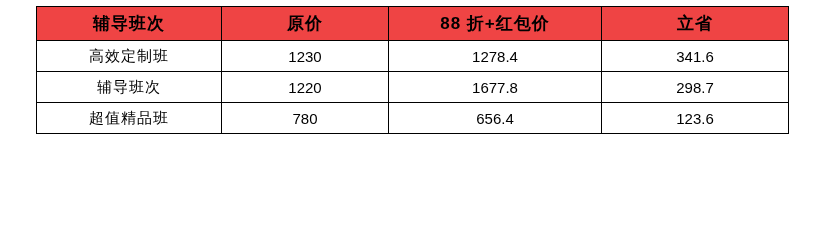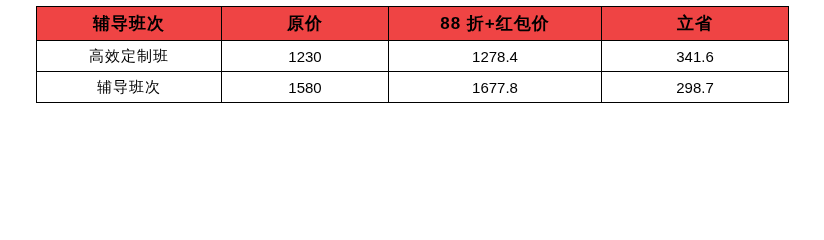--- a/index.html
+++ b/index.html
@@ -76,19 +76,25 @@
     </thead>
     <tbody>
       <tr>
         <td class="label-cell">高效定制班</td>
         <td>1230</td>
         <td>1278.4</td>
         <td>341.6</td>
       </tr>
       <tr>
         <td class="label-cell">辅导班次</td>
-        <td>1580</td>
+        <td>1220</td>
         <td>1677.8</td>
         <td>298.7</td>
+      </tr>
+      <tr>
+        <td class="label-cell">超值精品班</td>
+        <td>780</td>
+        <td>656.4</td>
+        <td>123.6</td>
       </tr>
     </tbody>
   </table>
 </div>
 
 </body></html>

